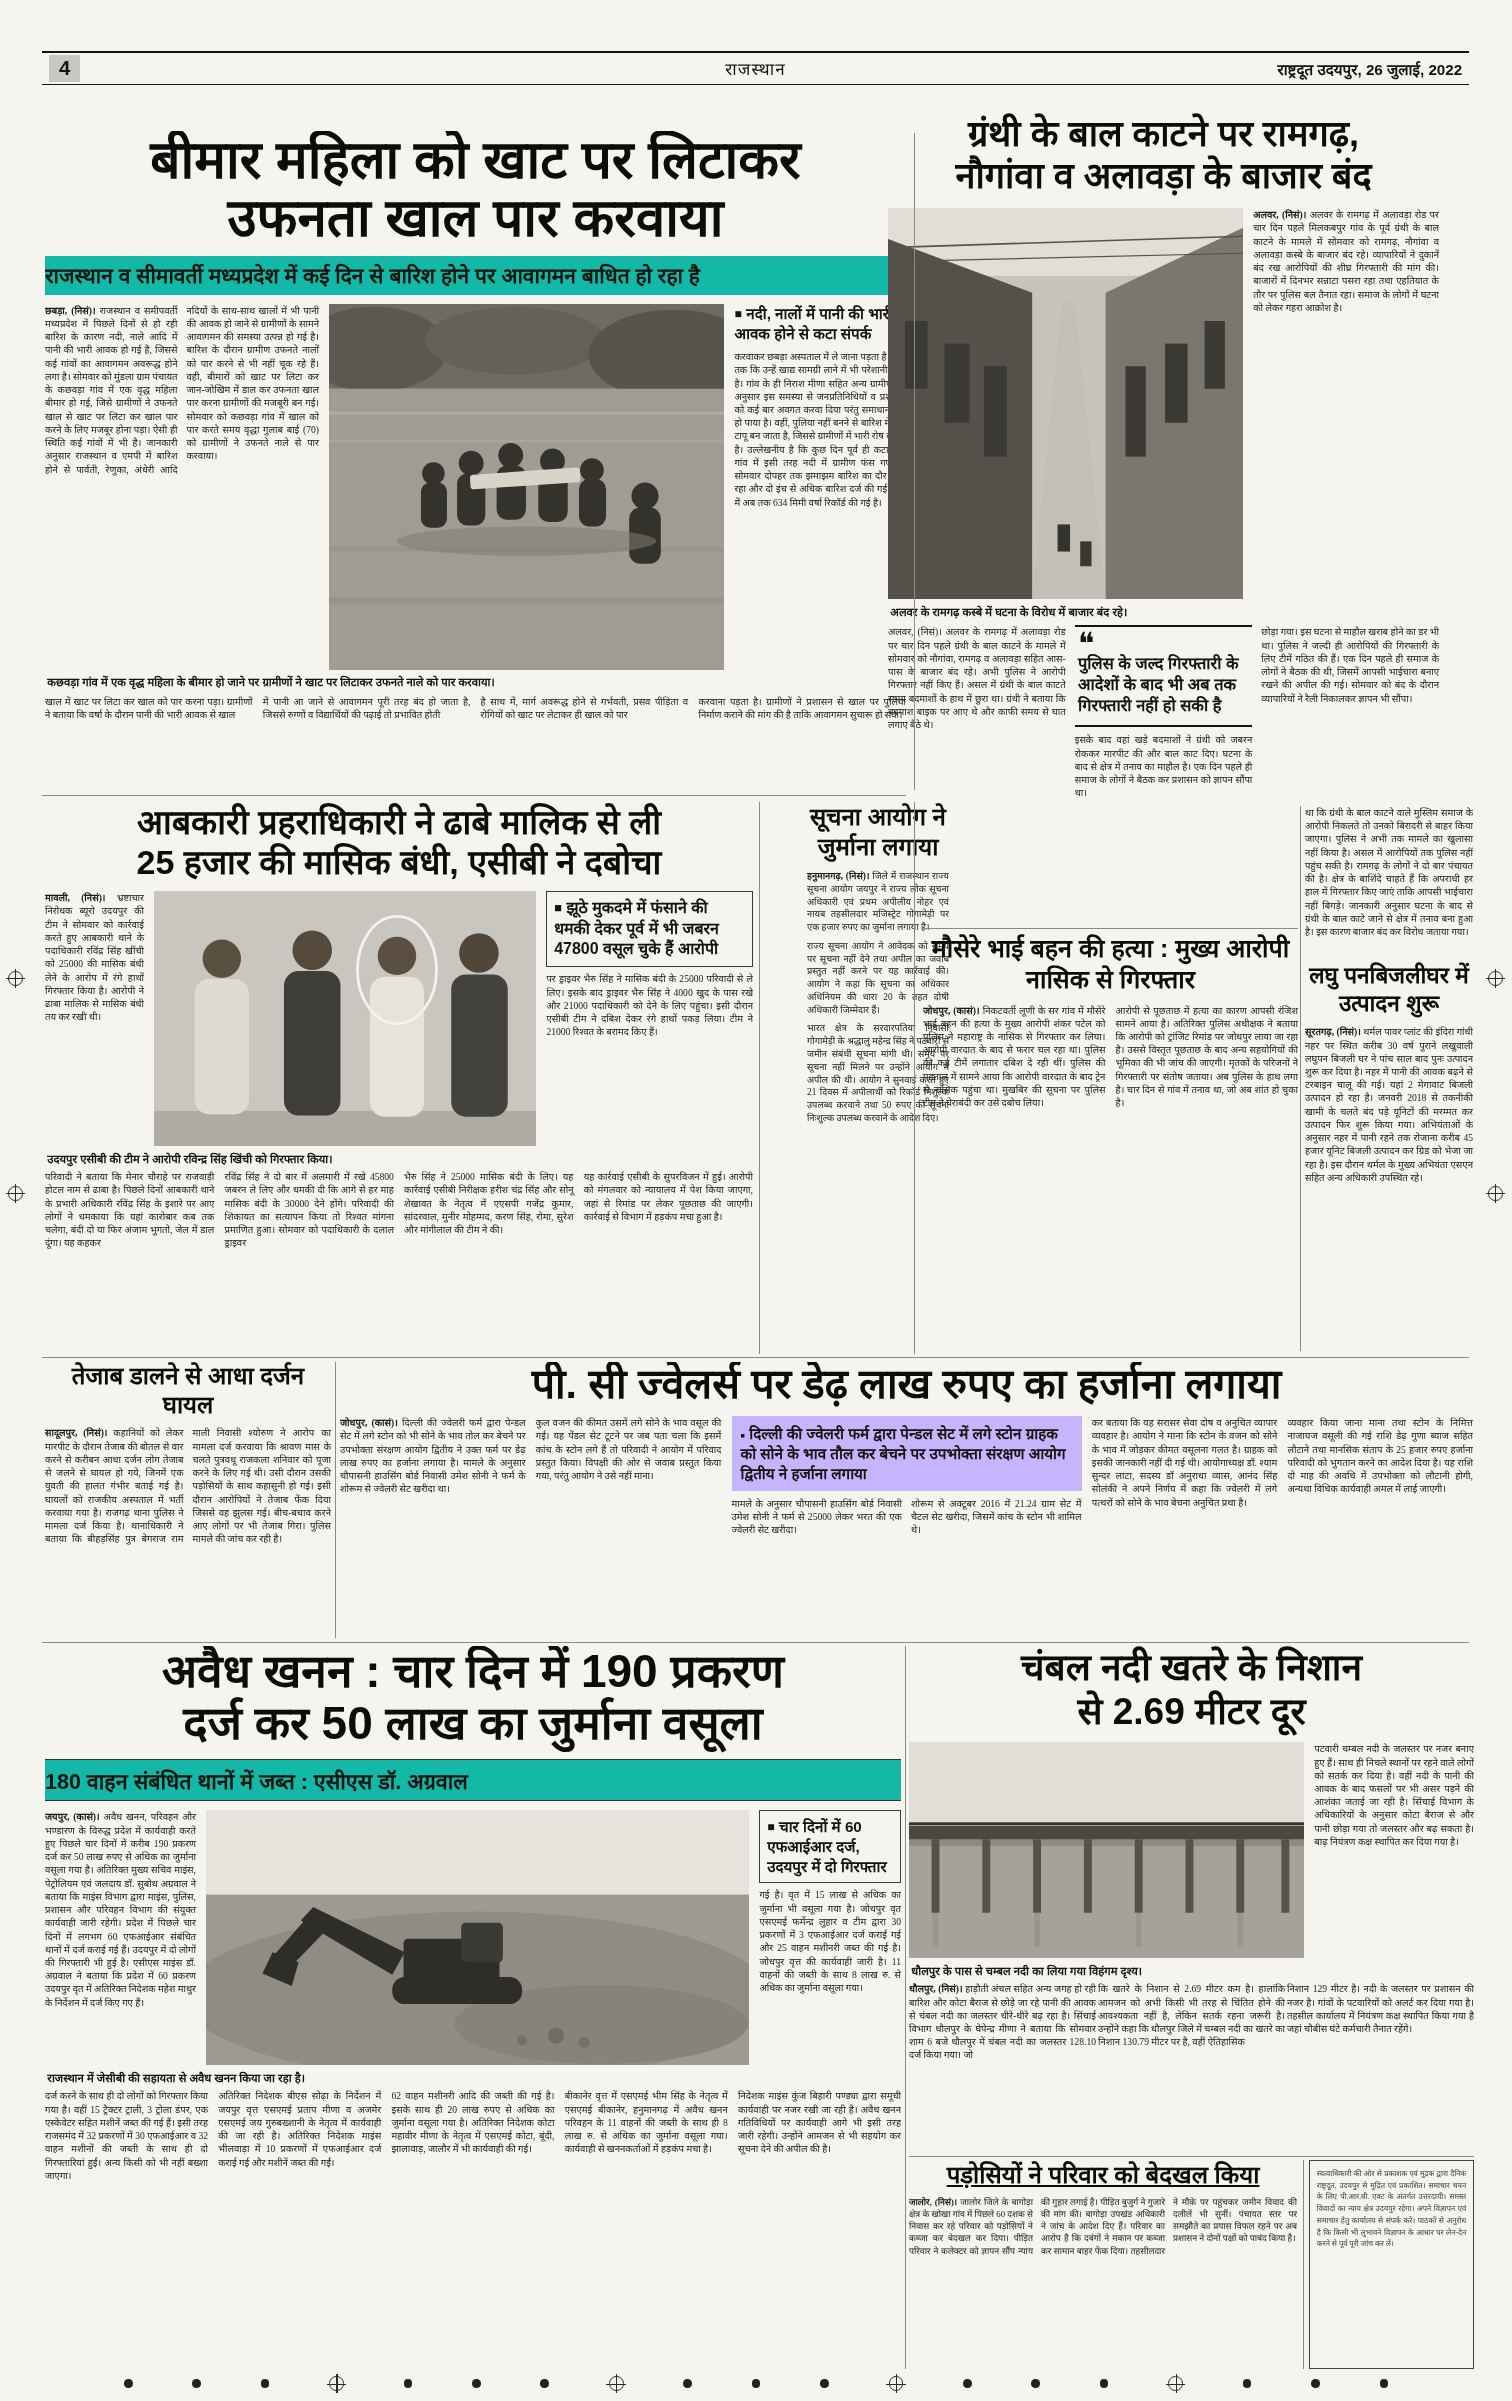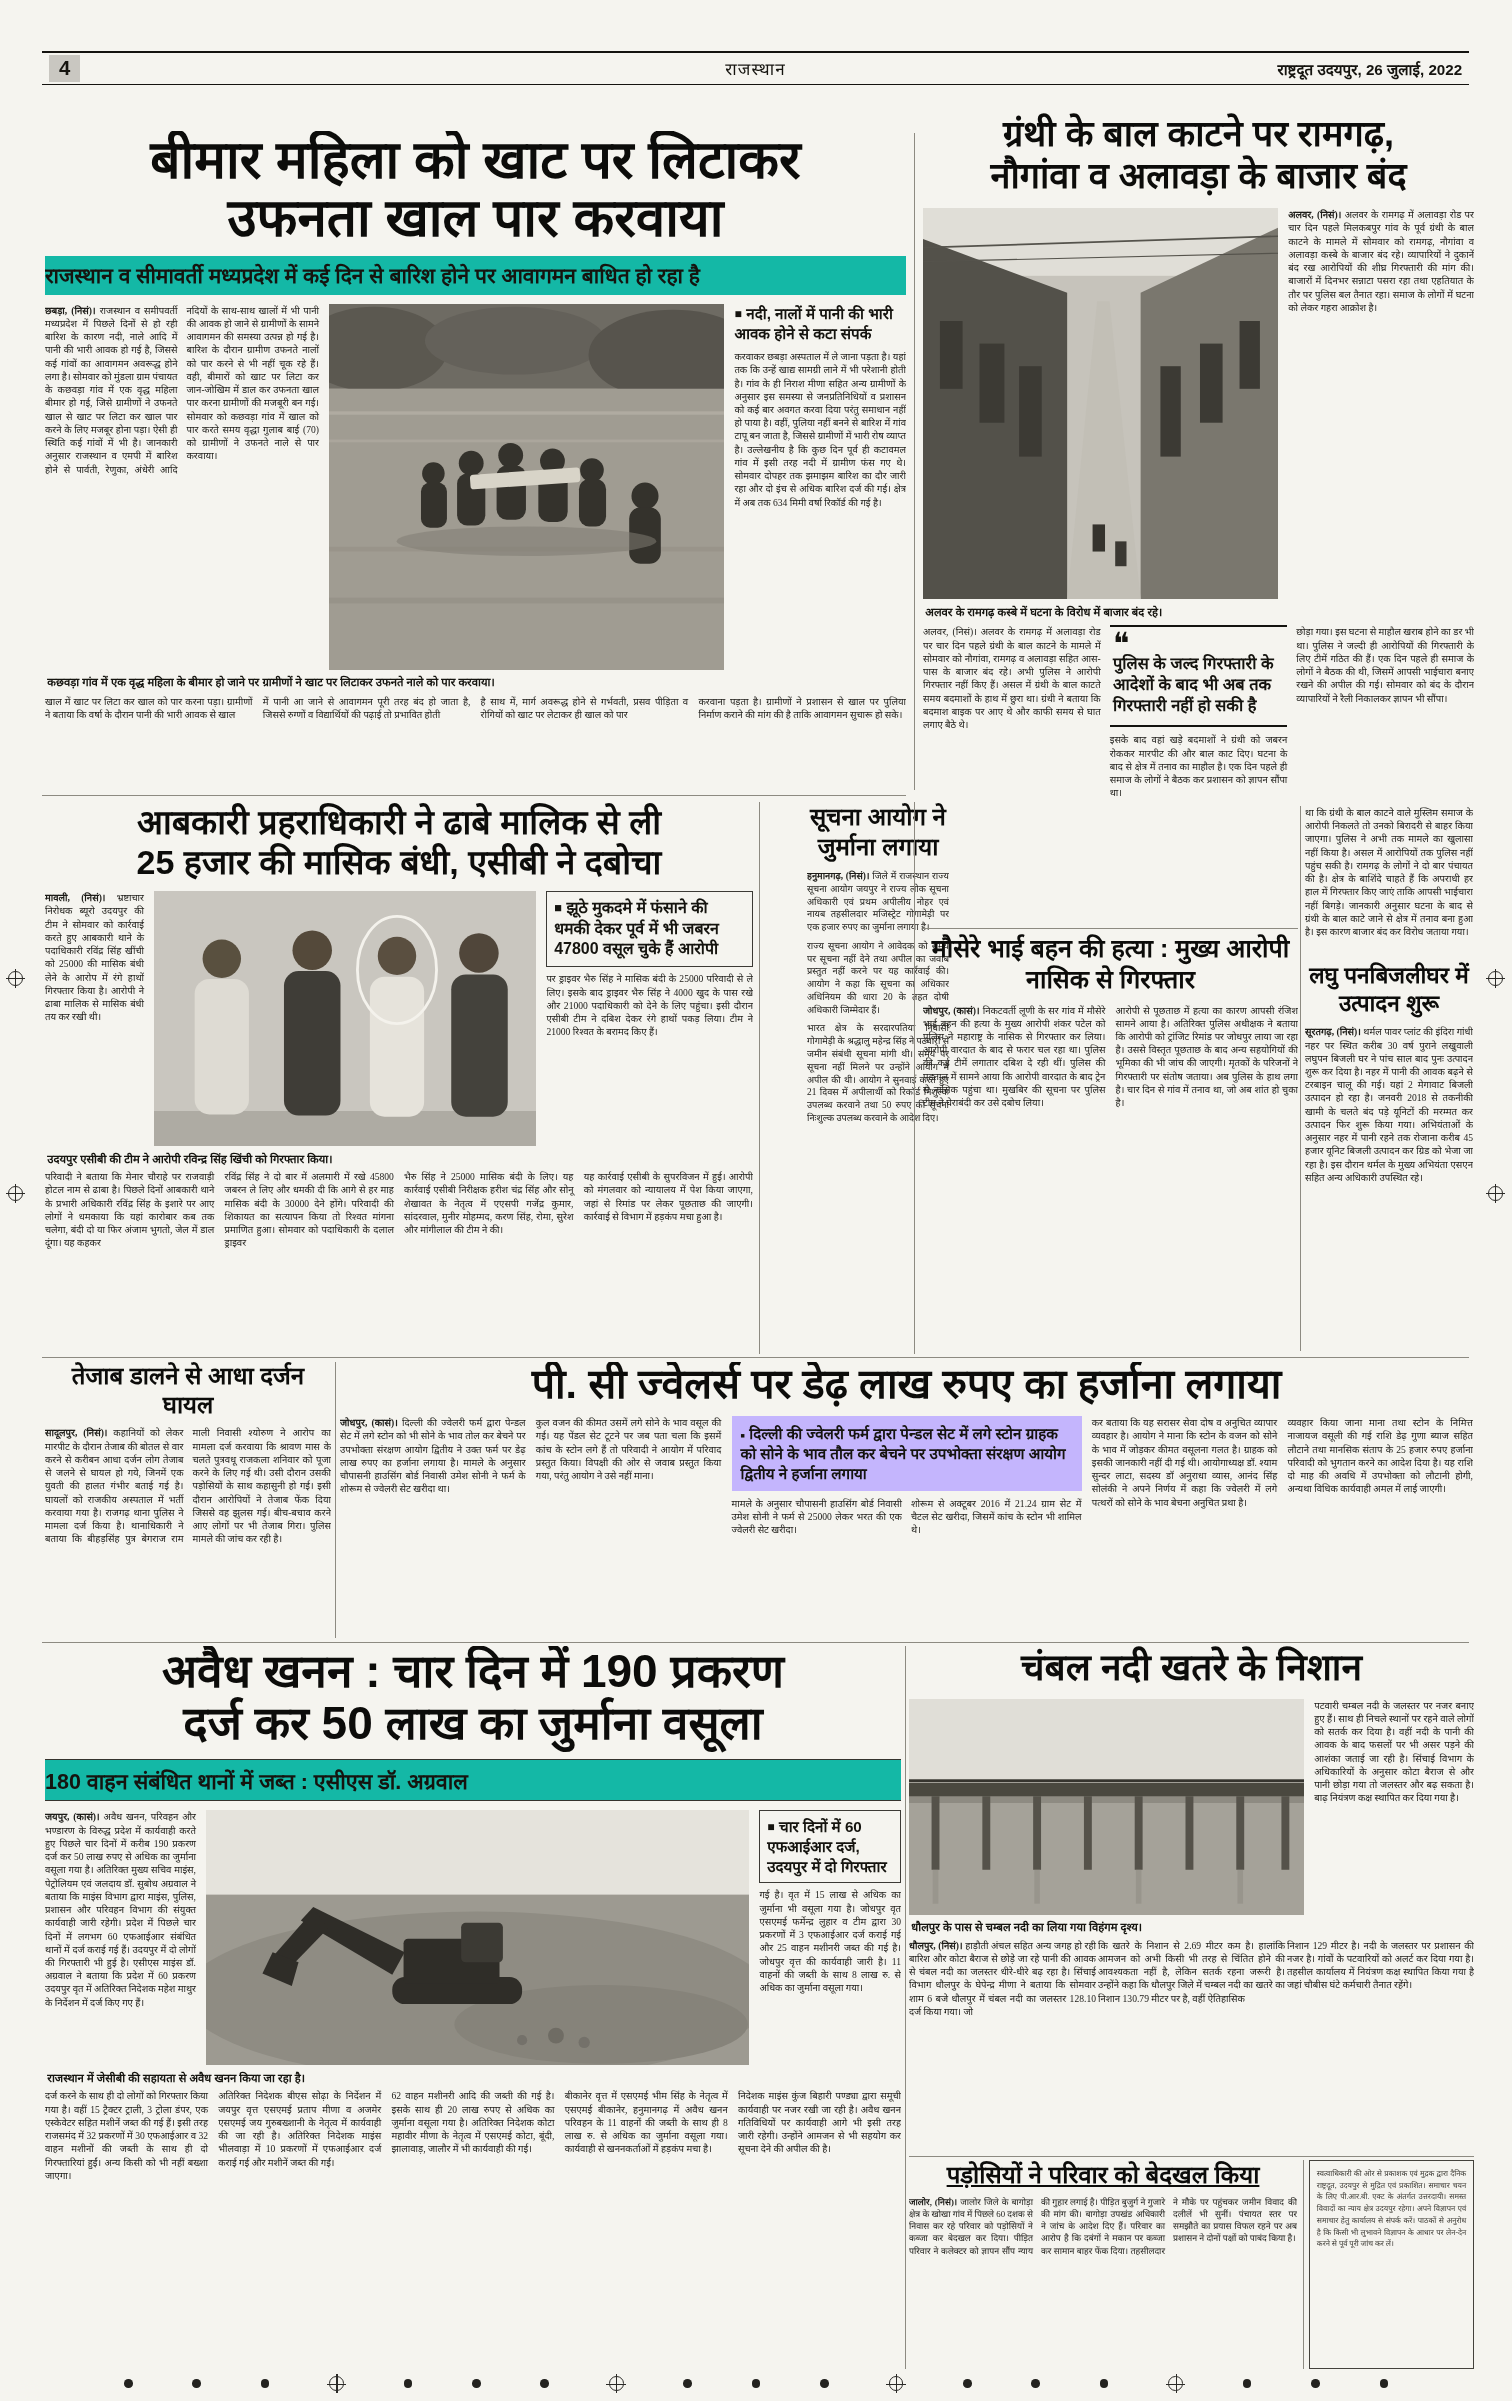--- a/index.html
+++ b/index.html
@@ -39,21 +39,21 @@
   #flood .subhead { margin-top:8px; font-size:21px; padding:5.6px 0; }
   #flood .row { margin-top:9px; height:366px; }
   #flood .lcol { width:274px; column-count:2; column-gap:9px; height:366px; }
   #flood .rcol { flex:1; }
   #flood .boxtitle { font-size:15.2px; }
   #flood .rcol .bt { margin-top:6.8px; }
   #flood .bottomrow { margin-top:5.6px; height:89px; }
   #flood .bottomrow .bt { flex:1; }
 
   
-  #granthi { left:923px; top:113px; width:551px; height:813px; }
+  #granthi { left:888px; top:113px; width:551px; height:813px; }
   #granthi .h1 { font-size:36px; line-height:1.18; }
   #granthi .row { margin-top:10.2px; height:391px; }
   #granthi .scol { flex:1; }
   #granthi .row2 { margin-top:6.8px; height:265px; display:flex; gap:9px; }
   #granthi .row2 > div { flex:1; }
   .callout { border-top:2.3px solid #14130f; border-bottom:2.3px solid #14130f; padding:6.8px 3.4px 8px 3.4px; margin-bottom:6.8px; }
   .callout .q { font-size:30.5px; line-height:0.6; font-family:"Liberation Sans",sans-serif; color:#14130f; display:block; }
   .callout .ct { font-family:"Liberation Sans",sans-serif; font-weight:700; font-size:16.4px; line-height:1.3;margin-top:10px; }
 
   
@@ -381,20 +381,21 @@
       <div class="bt">दर्ज करने के साथ ही दो लोगों को गिरफ्तार किया गया है। वहीं 15 ट्रैक्टर ट्राली, 3 ट्रोला डंपर, एक एस्केवेटर सहित मशीनें जब्त की गई हैं। इसी तरह राजसमंद में 32 प्रकरणों में 30 एफआईआर व 32 वाहन मशीनों की जब्ती के साथ ही दो गिरफ्तारियां हुईं। अन्य किसी को भी नहीं बख्शा जाएगा।</div>
       <div class="bt">अतिरिक्त निदेशक बीएस सोढ़ा के निर्देशन में जयपुर वृत्त एसएमई प्रताप मीणा व अजमेर एसएमई जय गुरुबख्शानी के नेतृत्व में कार्यवाही की जा रही है। अतिरिक्त निदेशक माइंस भीलवाड़ा में 10 प्रकरणों में एफआईआर दर्ज कराई गई और मशीनें जब्त की गईं।</div>
       <div class="bt">62 वाहन मशीनरी आदि की जब्ती की गई है। इसके साथ ही 20 लाख रुपए से अधिक का जुर्माना वसूला गया है। अतिरिक्त निदेशक कोटा महावीर मीणा के नेतृत्व में एसएमई कोटा, बूंदी, झालावाड़, जालौर में भी कार्यवाही की गई।</div>
       <div class="bt">बीकानेर वृत्त में एसएमई भीम सिंह के नेतृत्व में एसएमई बीकानेर, हनुमानगढ़ में अवैध खनन परिवहन के 11 वाहनों की जब्ती के साथ ही 8 लाख रु. से अधिक का जुर्माना वसूला गया। कार्यवाही से खननकर्ताओं में हड़कंप मचा है।</div>
       <div class="bt">निदेशक माइंस कुंज बिहारी पण्ड्या द्वारा समूची कार्यवाही पर नजर रखी जा रही है। अवैध खनन गतिविधियों पर कार्यवाही आगे भी इसी तरह जारी रहेगी। उन्होंने आमजन से भी सहयोग कर सूचना देने की अपील की है।</div>
     </div>
   </section>
 
   <section class="sec" id="chambal">
     <div class="hl h1">चंबल नदी खतरे के निशान</div>
+    <div class="hl h1">से 2.69 मीटर दूर</div>
     <div class="row">
       <div class="photo" style="width:395px;height:216px;">
         <svg width="395" height="216" viewBox="0 0 700 382" preserveAspectRatio="none">
           <rect width="700" height="382" fill="#a9a69d"></rect>
           <rect width="700" height="170" fill="#e0ded7"></rect>
           <rect y="150" width="700" height="34" fill="#8e8b82"></rect>
           <rect y="184" width="700" height="198" fill="#a5a299"></rect>
           <rect x="0" y="148" width="700" height="24" fill="#4a483f"></rect>
           <rect x="0" y="142" width="700" height="5" fill="#36342e"></rect>
           <g fill="#55524a">

